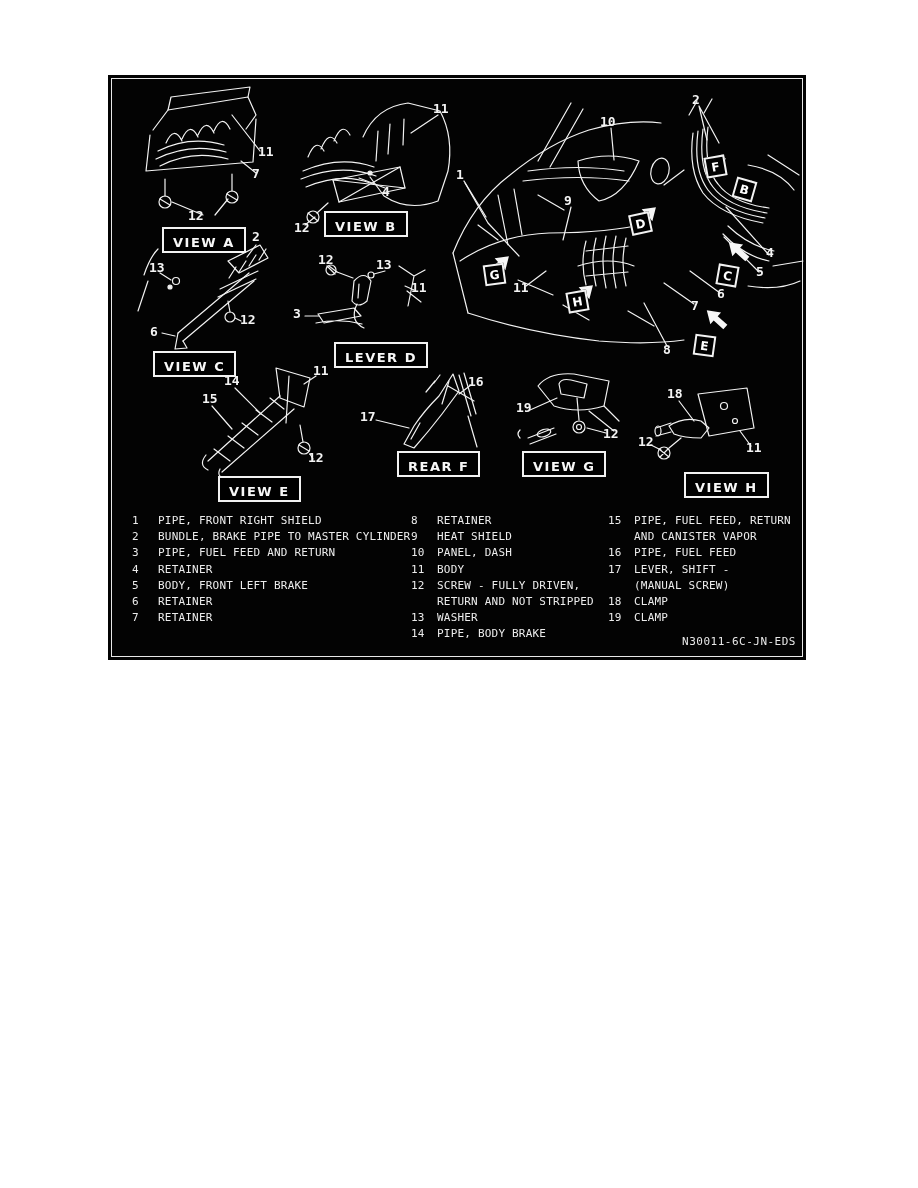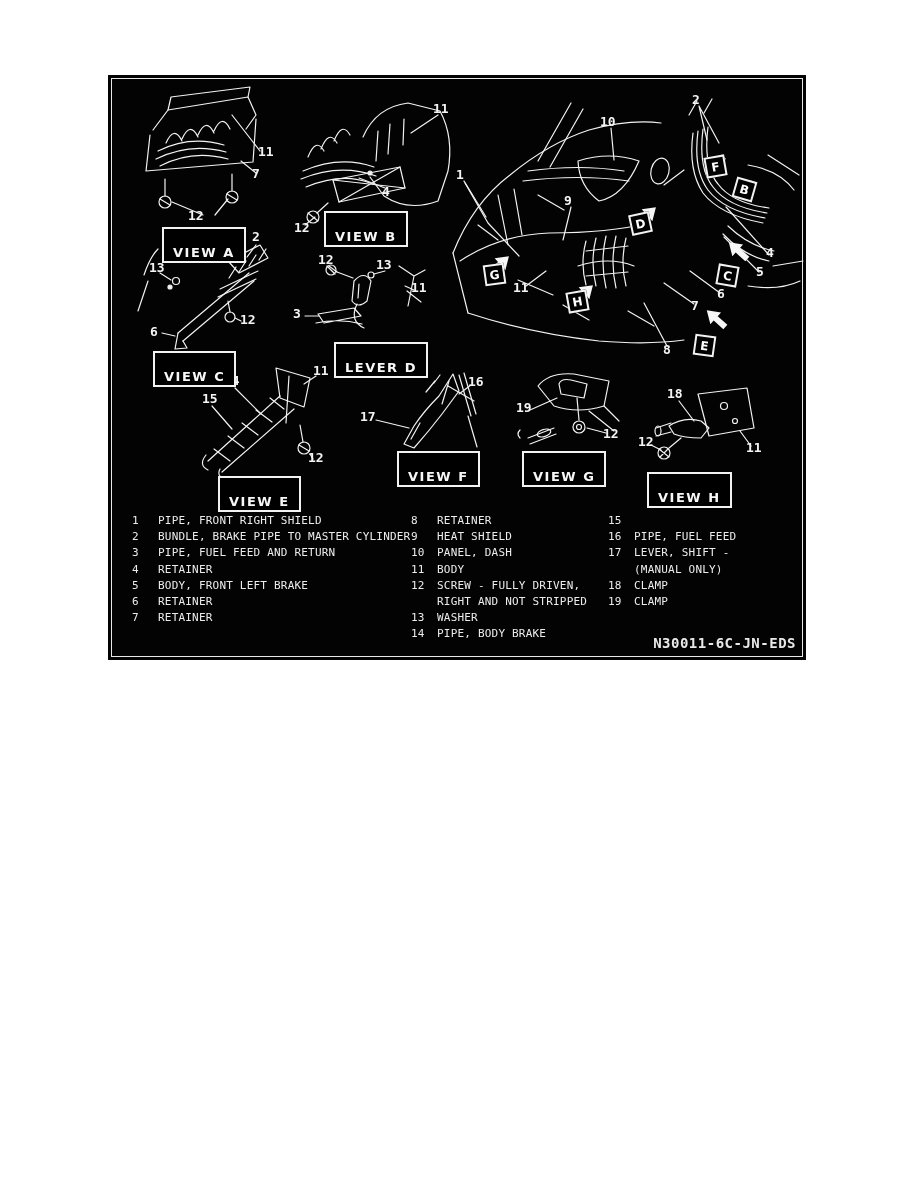--- a/index.html
+++ b/index.html
@@ -5,29 +5,29 @@
   html,body{margin:0;padding:0;background:#fff;}
   #page{position:relative;width:918px;height:1188px;background:#ffffff;overflow:hidden;
         font-family:"DejaVu Sans Mono", monospace;}
   #panel{position:absolute;left:108px;top:75px;width:698px;height:585px;background:#030303;}
   #panel .frame{position:absolute;left:3px;top:3px;right:3px;bottom:3px;border:1px solid #e8e8e8;pointer-events:none;}
   svg.art{position:absolute;left:0;top:0;}
   .co{position:absolute;color:#f4f4f4;font-size:13px;font-weight:bold;letter-spacing:0;
       font-family:"DejaVu Sans Mono",monospace;line-height:1;white-space:nowrap;}
   .viewlabel{position:absolute;border:2px solid #f2f2f2;background:#000;color:#f7f7f7;
       font-family:"DejaVu Sans",sans-serif;font-weight:bold;font-size:13px;letter-spacing:1.5px;
-      padding:17px 9px 2px 9px;line-height:1;white-space:nowrap;}
+      padding:7px 9px 2px 9px;line-height:1;white-space:nowrap;}
   .marker{position:absolute;width:17px;height:17px;border:2px solid #f2f2f2;background:#000;
       color:#fff;font-family:"DejaVu Sans",sans-serif;font-weight:bold;font-size:12px;
       display:flex;align-items:center;justify-content:center;line-height:1;}
   .legend-col{position:absolute;color:#ececec;font-size:11px;line-height:16.2px;letter-spacing:0.2px;}
   .lg-row{display:flex;align-items:flex-start;}
   .lg-num{width:26px;flex:0 0 26px;}
   .lg-text{white-space:nowrap;}
-  .drawcode{position:absolute;color:#e8e8e8;font-size:14px;font-weight:bold;letter-spacing:0.5px;}
+  .drawcode{position:absolute;color:#e8e8e8;font-size:11px;font-weight:normal;letter-spacing:0.5px;}
 </style>
 </head>
 <body>
 
 <div id="page">
   <div id="panel">
     <div class="frame"></div>
 
     <svg class="art" width="698" height="585" viewBox="0 0 698 585" fill="none" stroke="#f2f2f2" stroke-width="1.2" stroke-linecap="round" stroke-linejoin="round">
 
@@ -256,23 +256,23 @@
     <div class="marker" style="left:586px;top:260px;transform:rotate(8deg)">E</div>
     <div class="marker" style="left:597px;top:81px;transform:rotate(-10deg)">F</div>
     <div class="marker" style="left:626px;top:104px;transform:rotate(16deg)">B</div>
     <div class="marker" style="left:609px;top:190px;transform:rotate(10deg)">C</div>
 
     <div class="viewlabel" style="left:54px;top:152px">VIEW A</div>
     <div class="viewlabel" style="left:216px;top:136px">VIEW B</div>
     <div class="viewlabel" style="left:45px;top:276px">VIEW C</div>
     <div class="viewlabel" style="left:226px;top:267px">LEVER D</div>
     <div class="viewlabel" style="left:110px;top:401px">VIEW E</div>
-    <div class="viewlabel" style="left:289px;top:376px">VIEW F</div>
+    <div class="viewlabel" style="left:289px;top:376px">REAR F</div>
     <div class="viewlabel" style="left:414px;top:376px">VIEW G</div>
-    <div class="viewlabel" style="left:539px;top:397px">VIEW H</div>
+    <div class="viewlabel" style="left:576px;top:397px">VIEW H</div>
 
     <div class="legend-col" style="left:24px;top:438px">
       <div class="lg-row">
           <span class="lg-num">1</span>
           <span class="lg-text">PIPE, FRONT RIGHT SHIELD</span>
         </div>
       <div class="lg-row">
           <span class="lg-num">2</span>
           <span class="lg-text">BUNDLE, BRAKE PIPE TO MASTER CYLINDER</span>
         </div>
@@ -312,46 +312,50 @@
           <span class="lg-text">PANEL, DASH</span>
         </div>
       <div class="lg-row">
           <span class="lg-num">11</span>
           <span class="lg-text">BODY</span>
         </div>
       <div class="lg-row">
           <span class="lg-num">12</span>
           <span class="lg-text">
             <div>SCREW - FULLY DRIVEN,</div>
-            <div>RIGHT AND NOT STRIPPED</div>
+            <div>RETURN AND NOT STRIPPED</div>
           </span>
         </div>
       <div class="lg-row">
           <span class="lg-num">13</span>
           <span class="lg-text">WASHER</span>
         </div>
       <div class="lg-row">
           <span class="lg-num">14</span>
           <span class="lg-text">PIPE, BODY BRAKE</span>
         </div>
     </div>
 
     <div class="legend-col" style="left:500px;top:438px">
       <div class="lg-row">
           <span class="lg-num">15</span>
+          <span class="lg-text">
+            <div>PIPE, FUEL FEED, RETURN</div>
+            <div>AND CANISTER VAPOR</div>
+          </span>
         </div>
       <div class="lg-row">
           <span class="lg-num">16</span>
           <span class="lg-text">PIPE, FUEL FEED</span>
         </div>
       <div class="lg-row">
           <span class="lg-num">17</span>
           <span class="lg-text">
             <div>LEVER, SHIFT -</div>
-            <div>(MANUAL ONLY)</div>
+            <div>(MANUAL SCREW)</div>
           </span>
         </div>
       <div class="lg-row">
           <span class="lg-num">18</span>
           <span class="lg-text">CLAMP</span>
         </div>
       <div class="lg-row">
           <span class="lg-num">19</span>
           <span class="lg-text">CLAMP</span>
         </div>

